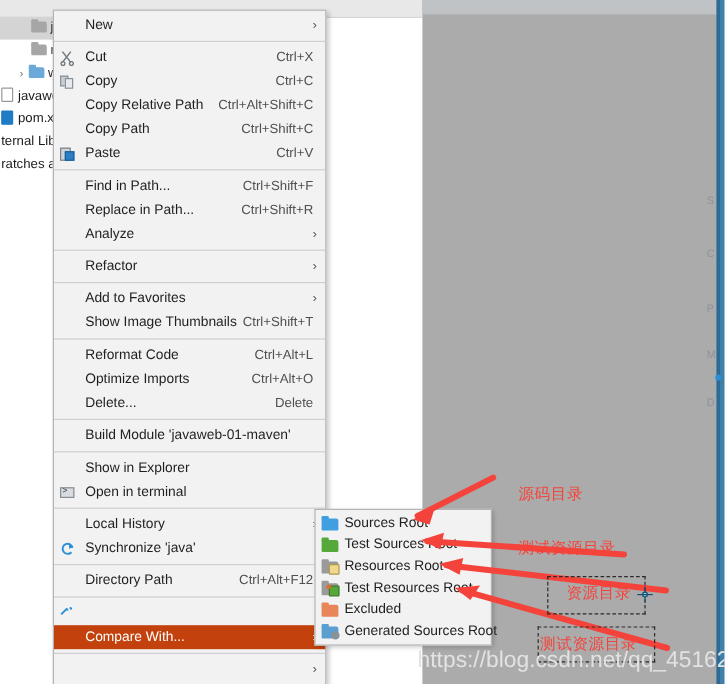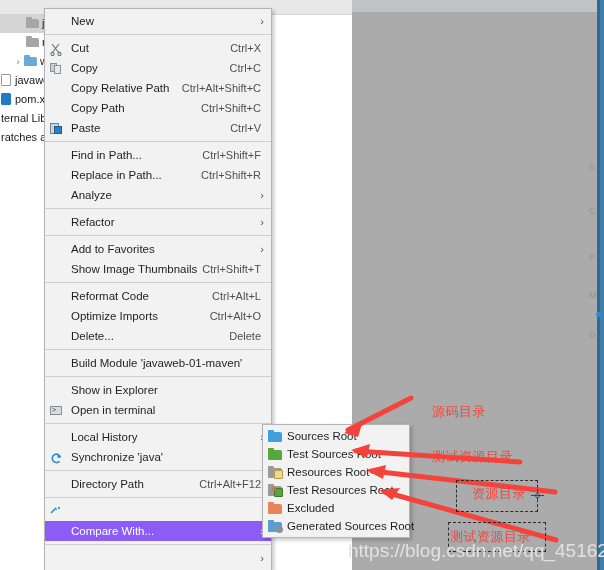--- a/index.html
+++ b/index.html
@@ -176,21 +176,21 @@
   }
   .mi .arrow {
     position: absolute;
     right: 7px;
     top: 0;
     color: #555;
     font-size: 11px;
     line-height: 20px;
   }
   .mi.sel {
-    background: #8b5cf6;
+    background: #c2410c;
     color: #ffffff;
   }
   .mi.sel .arrow { color: #ffffff; }
   .mi-sep {
     height: 1px;
     margin: 3px 0 3px 0;
     background: #cfcfcf;
   }
   .mi-ico {
     position: absolute;

